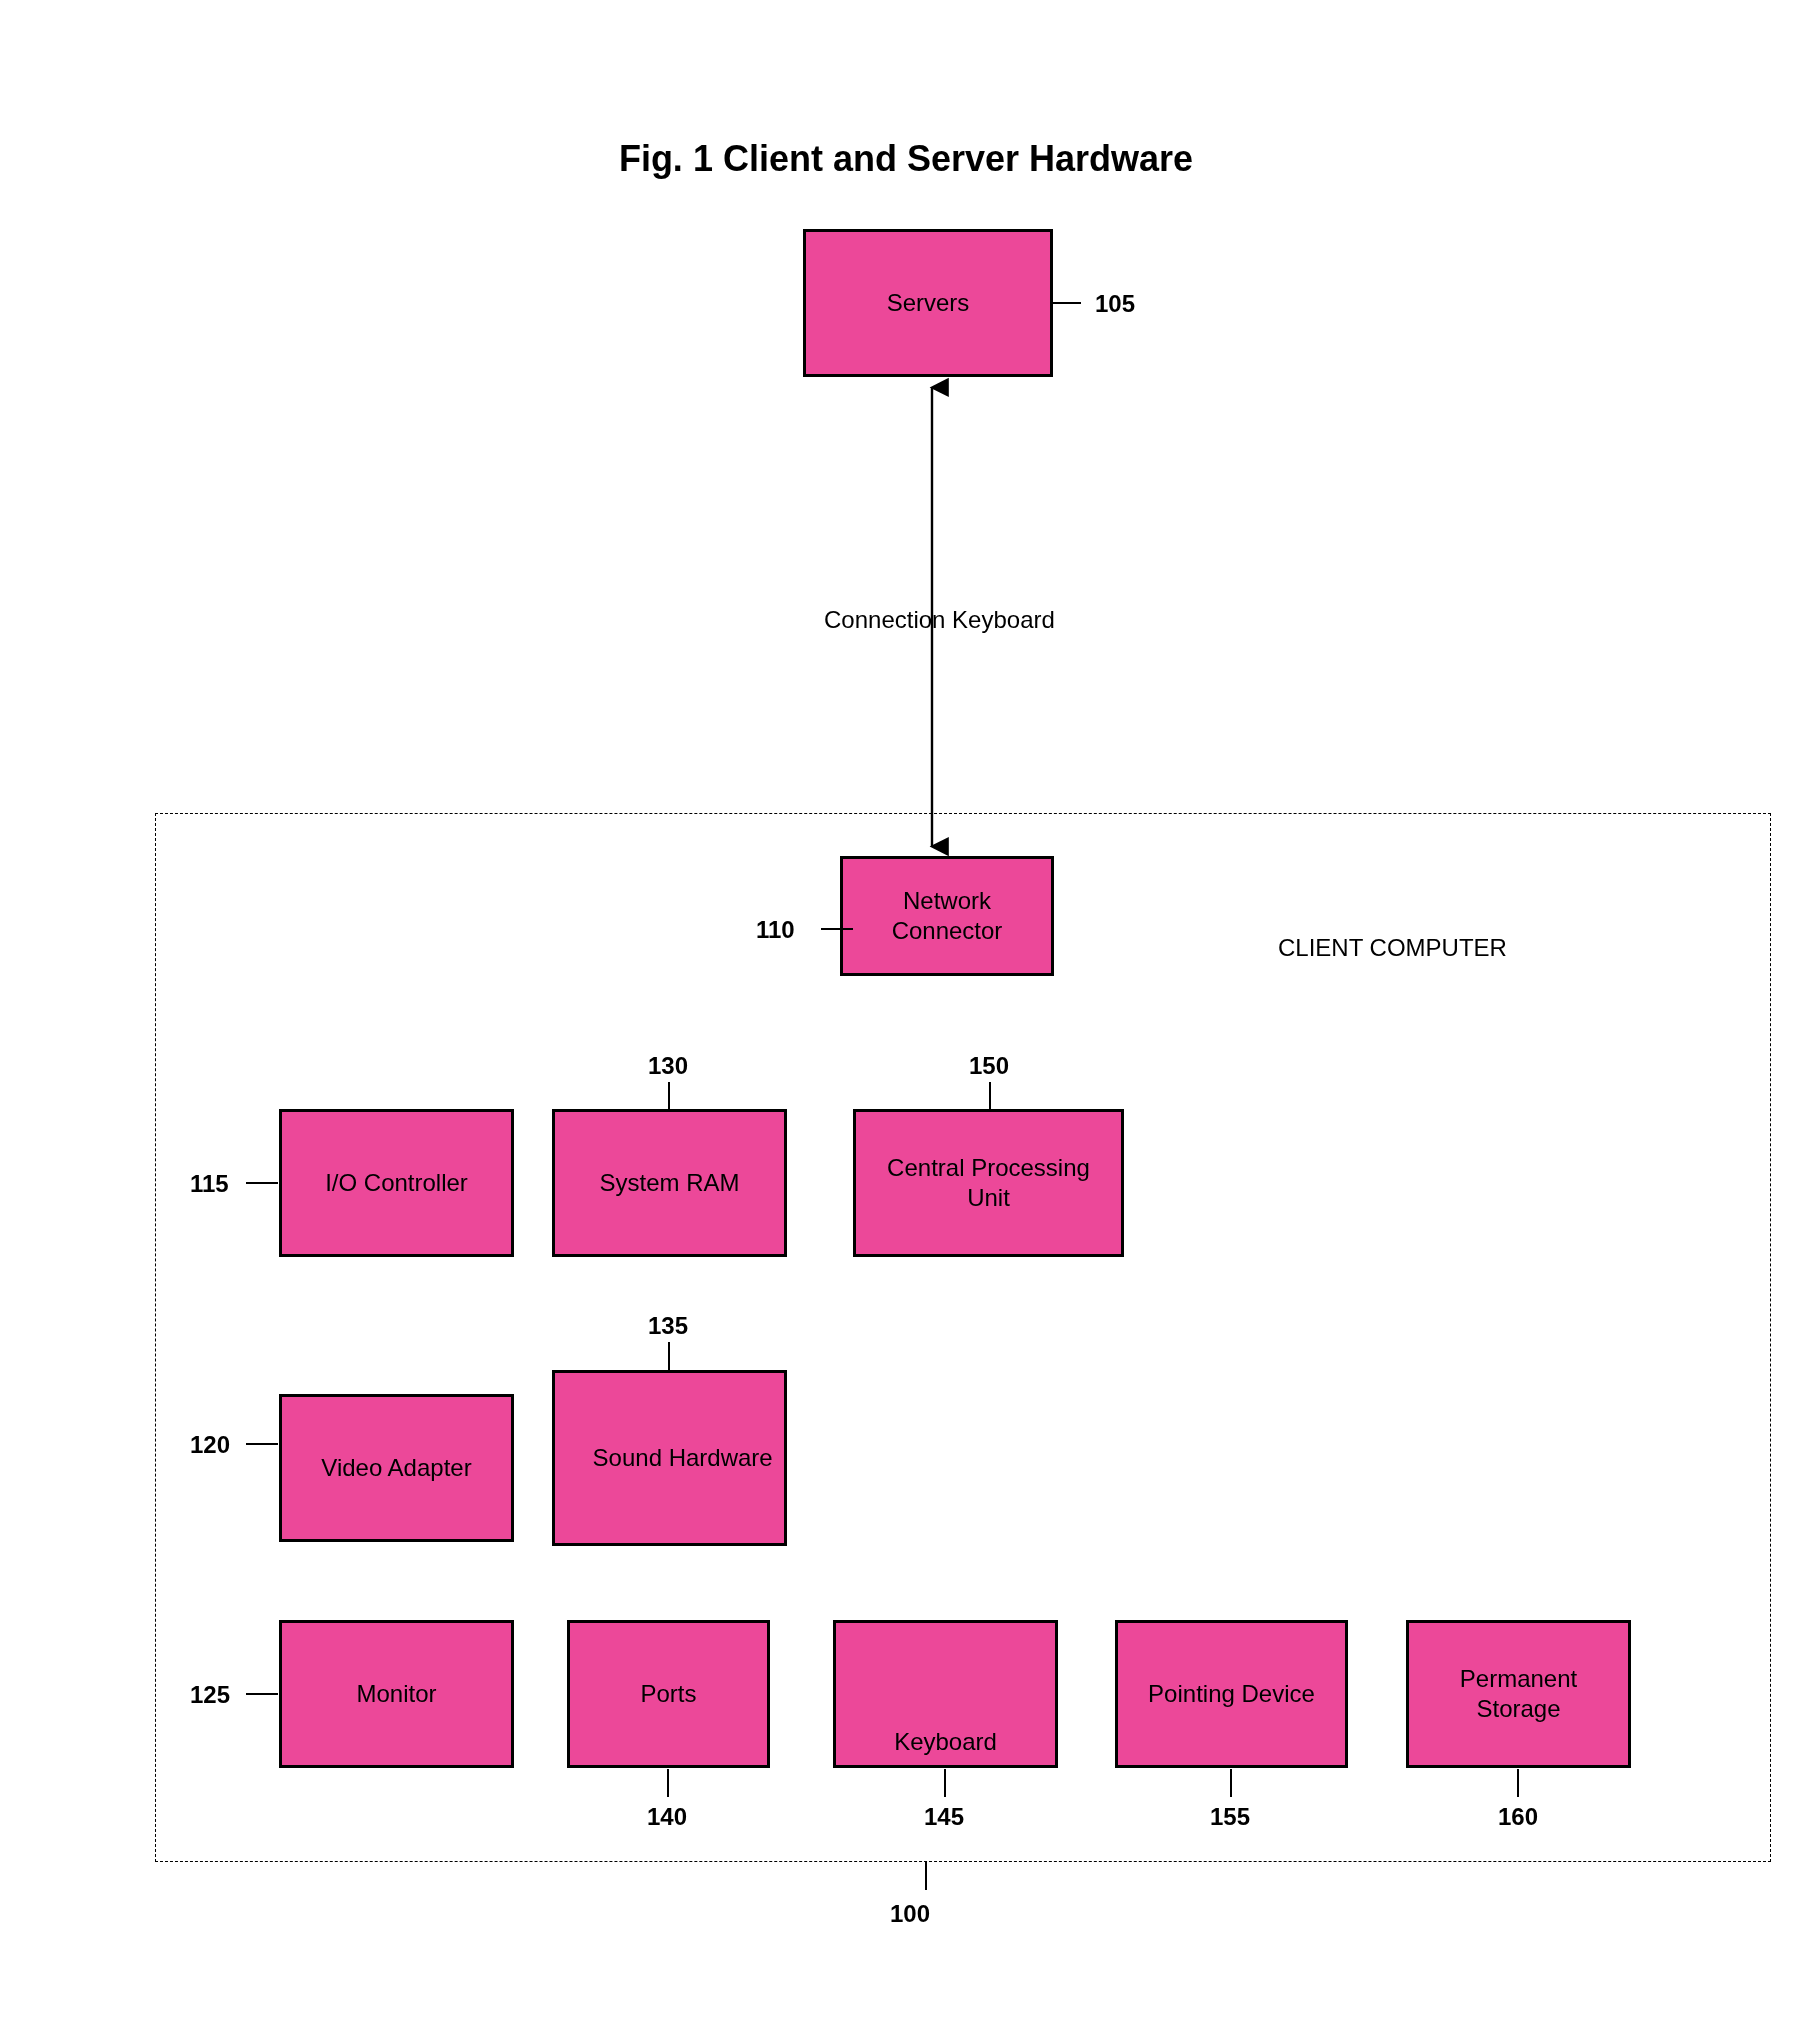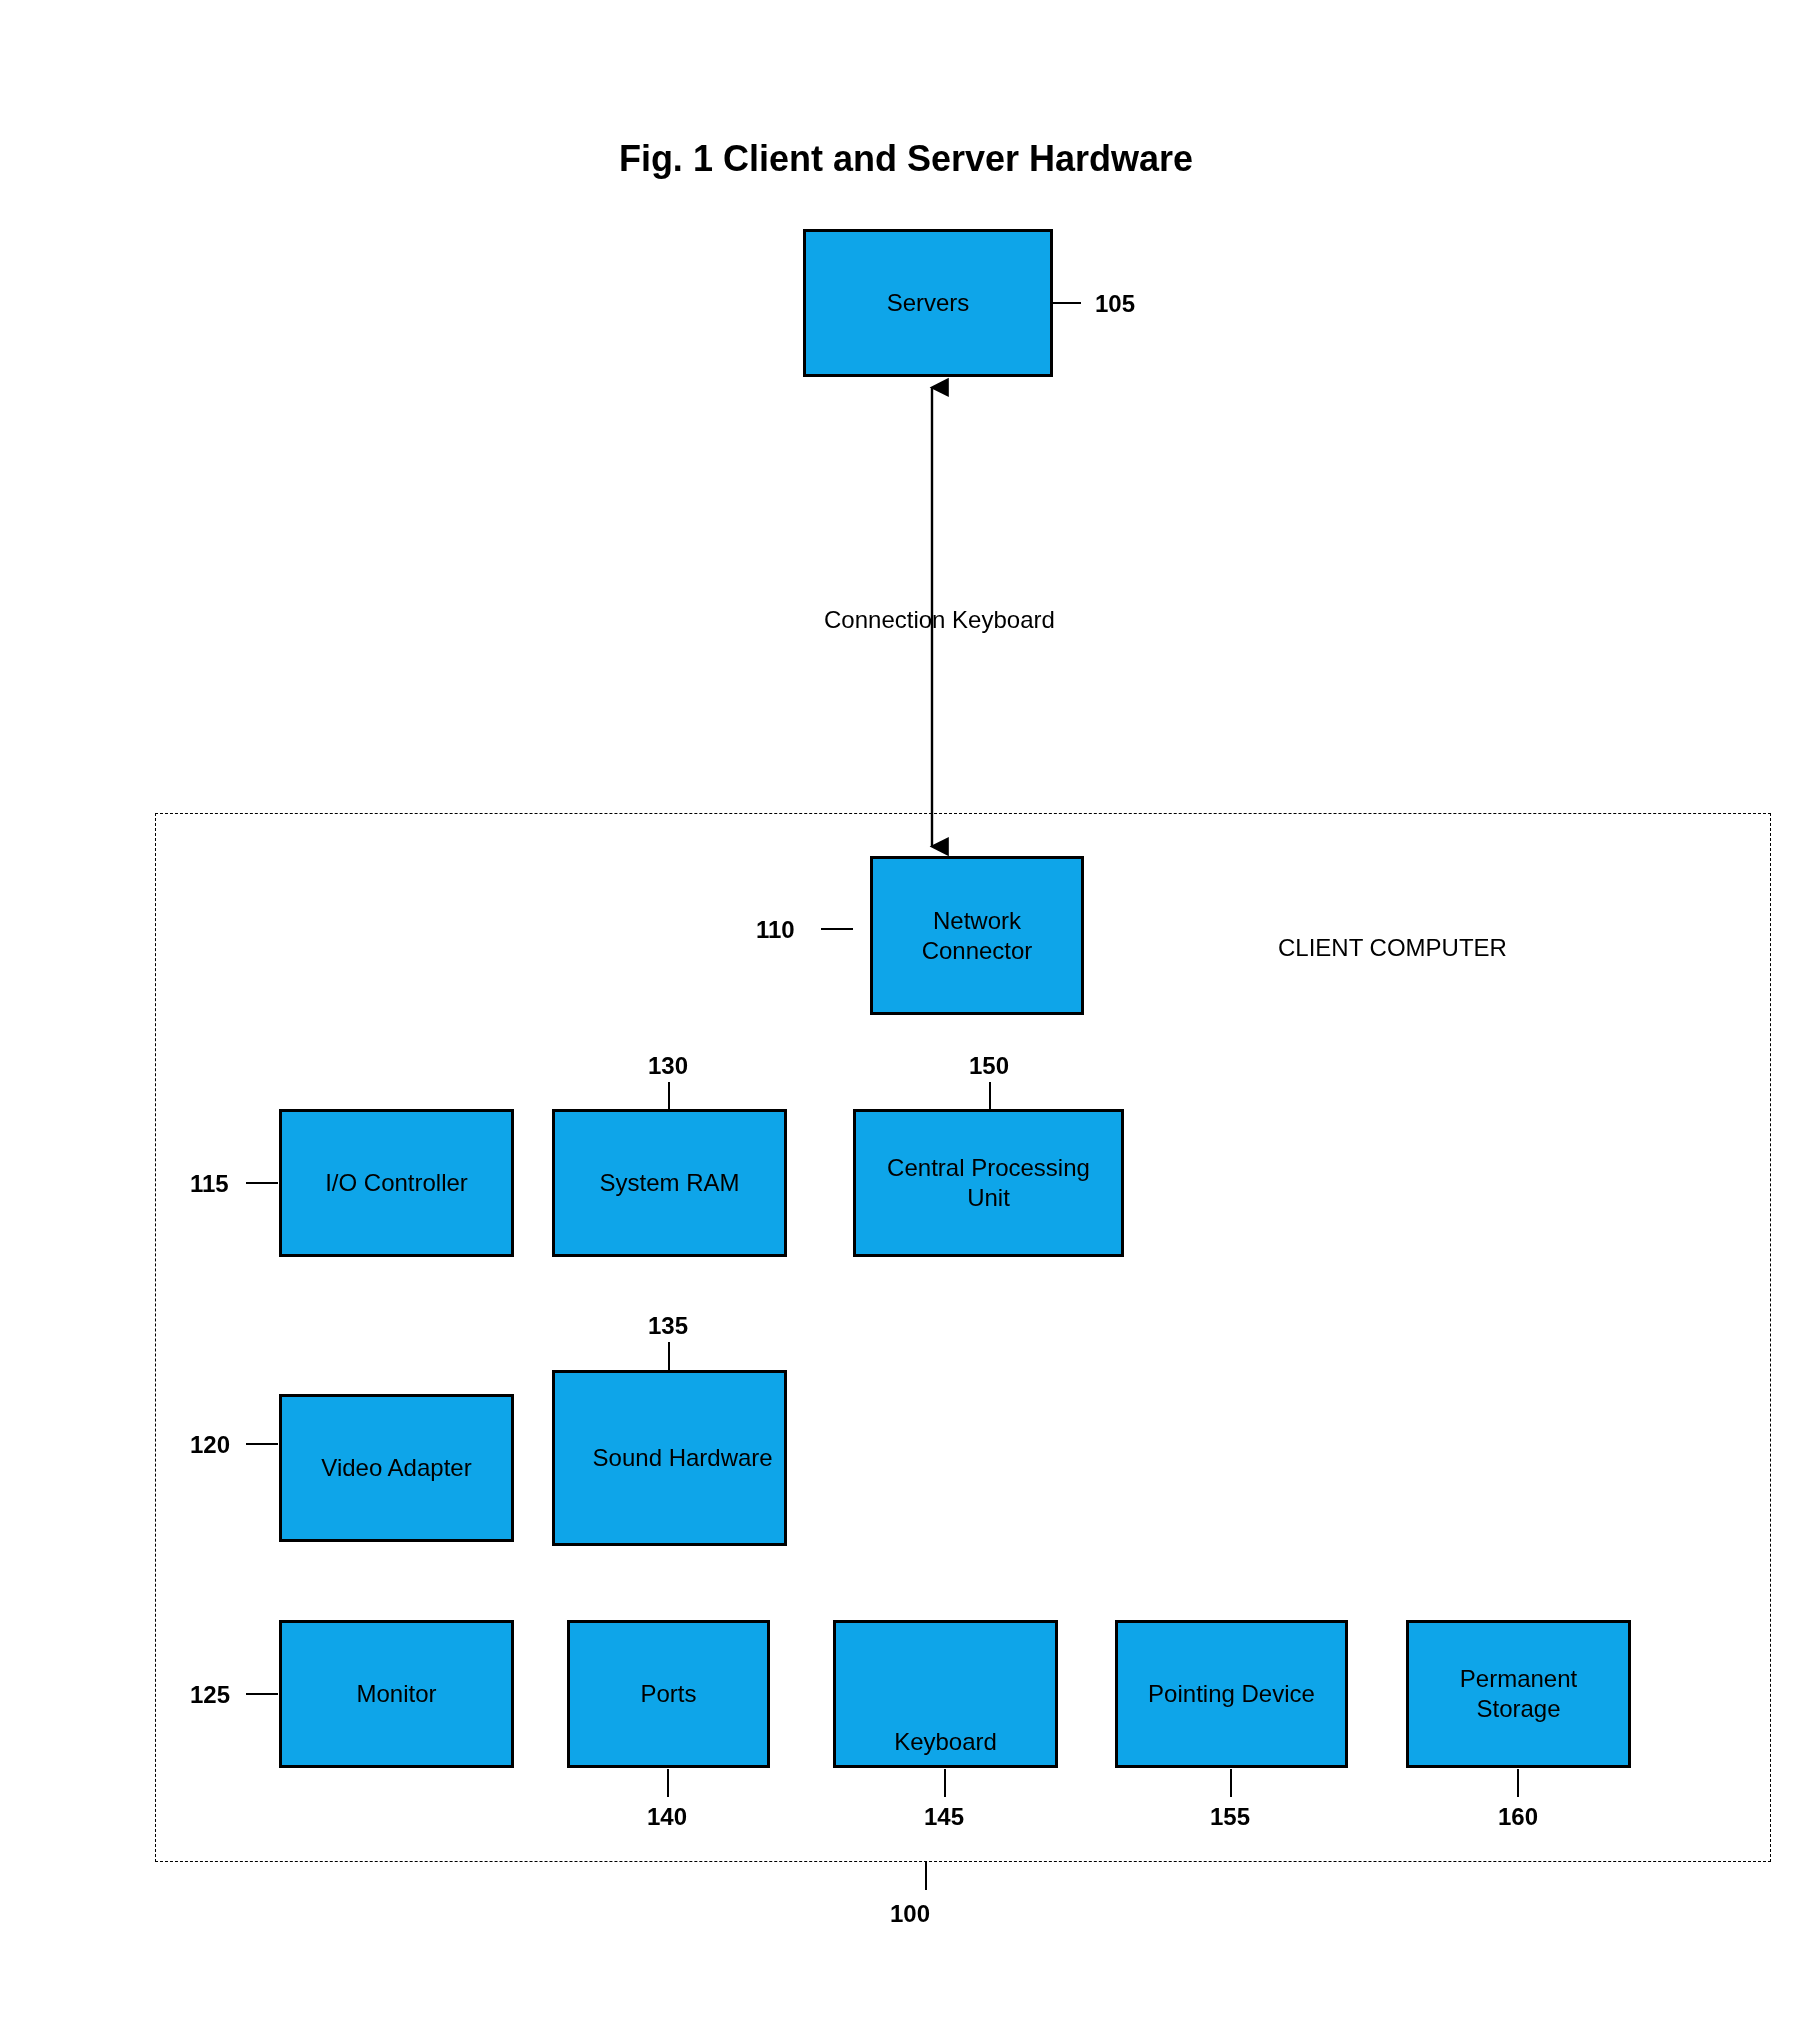--- a/index.html
+++ b/index.html
@@ -20,21 +20,21 @@
     top: 138px;
     left: 0;
     width: 1812px;
     text-align: center;
     font-size: 36px;
     font-weight: bold;
   }
   .box {
     position: absolute;
     border: 3.2px solid #000;
-    background: #0ea5e9;
+    background: #ec4899;
     box-sizing: border-box;
     display: flex;
     align-items: center;
     justify-content: center;
     text-align: center;
     font-size: 24px;
     line-height: 1.25;
     padding: 8px 11.3px;
   }
   .dashed-box {
@@ -86,21 +86,21 @@
     <line x1="15" y1="8" x2="15" y2="582" stroke="#000" stroke-width="3" marker-start="url(#ah-up)" marker-end="url(#ah-down)"></line>
   </svg>
   <div class="label" style="left:824px; top:606px;">Connection Keyboard</div>
 
   <div class="dashed-box" style="left:155px; top:813px; width:1616px; height:1049px;"></div>
   <div class="label" style="left:1278px; top:934px;">CLIENT COMPUTER</div>
 
   <div class="small-tick" style="left:925px; top:1862px; width:2.4px; height:27.5px;"></div>
   <div class="label bold" style="left:890px; top:1900px;">100</div>
 
-  <div class="box" style="left:870px; top:856px; width:214px; height:159px;">
+  <div class="box" style="left:840px; top:856px; width:214px; height:120px;">
     <span>Network
 Connector</span>
   </div>
 
   <div class="small-tick" style="left:821px; top:928px; width:32px; height:2.4px;"></div>
   <div class="label bold" style="left:756px; top:916px;">110</div>
 
   <div class="label bold" style="left:648px; top:1052px;">130</div>
   <div class="small-tick" style="left:668px; top:1082px; width:2.4px; height:27.5px;"></div>
 

